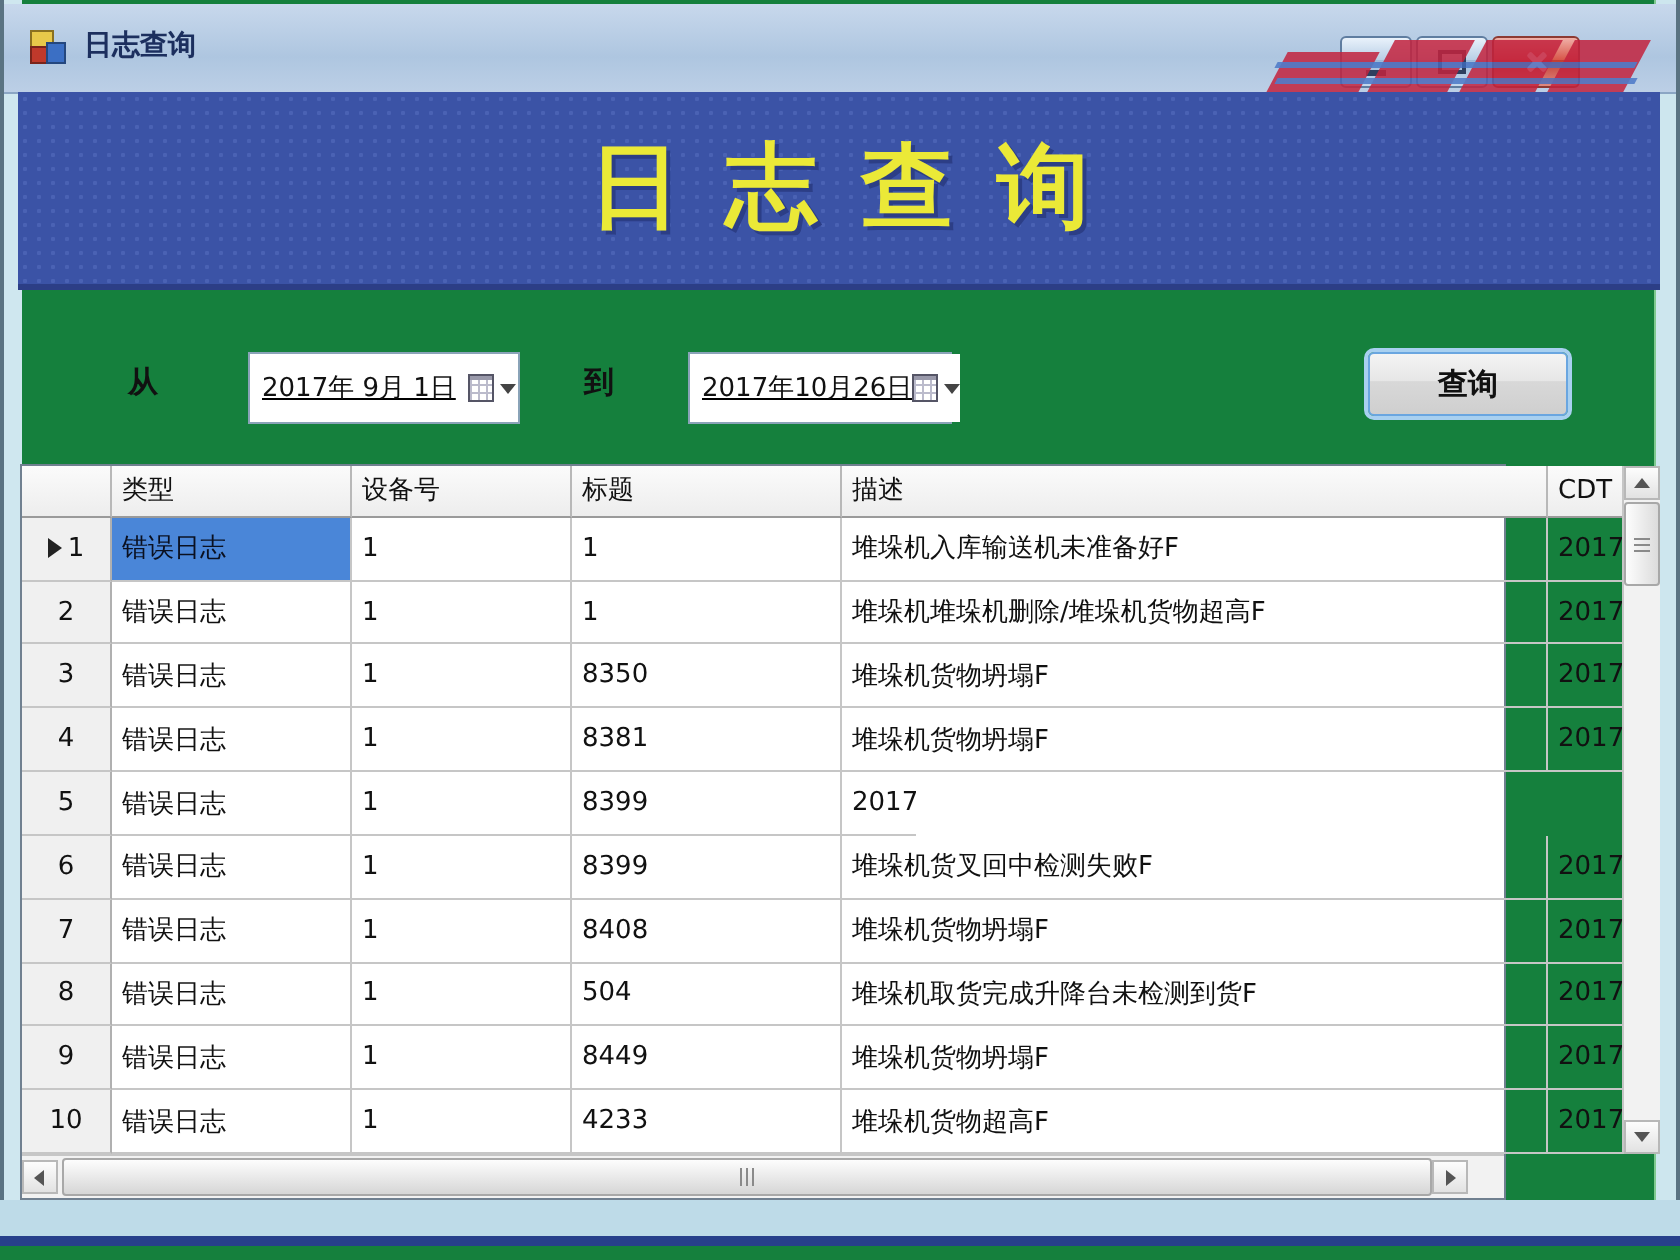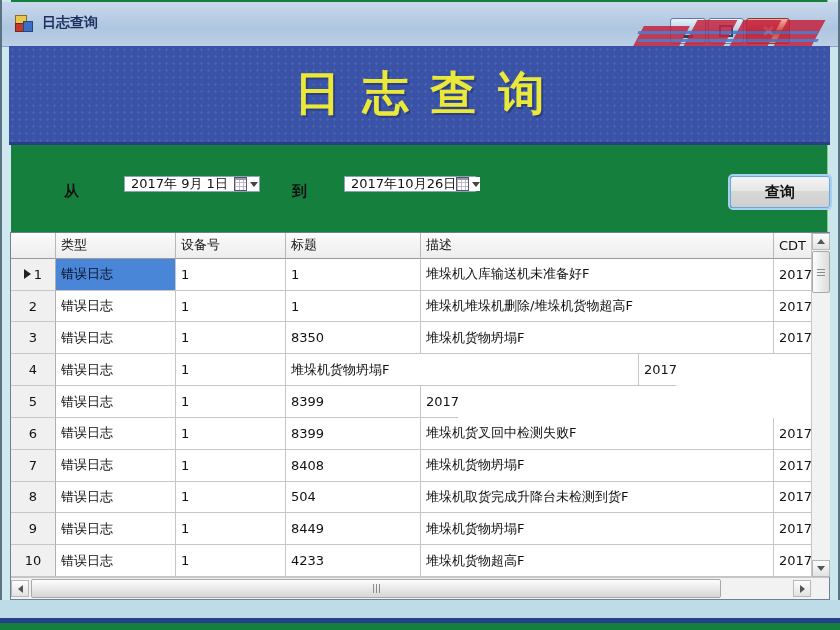--- a/index.html
+++ b/index.html
@@ -39,40 +39,40 @@
   .banner{position:absolute;left:9px;right:10px;top:46px;height:96px;background:#3b53a6;
     background-image:radial-gradient(#4a62b4 1px,transparent 1.2px);background-size:7px 7px;
     border-bottom:3px solid #2c3e86;display:flex;align-items:center;justify-content:center;}
   .banner-title{color:#ebe937;font-size:46px;font-weight:bold;letter-spacing:22px;text-indent:22px;
     font-family:"DejaVu Serif","Liberation Serif",serif;text-shadow:2px 2px 0 #2c3e86;}
 
   
   .filter-label{position:absolute;font-size:15px;font-weight:bold;color:#111;}
   .lbl-from{left:64px;top:182px;}
   .lbl-to{left:292px;top:182px;}
-  .datepicker{position:absolute;top:176px;height:16px;background:#fff;border:1px solid #8aa3b8;
-    display:flex;align-items:center;box-sizing:border-box;}
+  .datepicker{position:absolute;top:176px;height:36px;background:#fff;border:1px solid #8aa3b8;
+    display:flex;align-items:center;box-sizing:border-box;text-decoration:underline;}
   .dp-from{left:124px;width:136px;}
   .dp-to{left:344px;width:132px;}
   .dp-value{flex:1;font-size:13px;color:#111;padding-left:6px;white-space:nowrap;}
   .dp-btn{width:26px;height:100%;display:flex;align-items:center;justify-content:center;gap:3px;background:#fff;}
   .cal-icon{width:11px;height:12px;border:1px solid #556;background:
     linear-gradient(#99a 2px,transparent 2px),
     linear-gradient(90deg,#bbc 1px,transparent 1px),
     linear-gradient(#bbc 1px,transparent 1px);
     background-size:100% 100%,4px 4px,4px 4px;}
   .tri-down{width:0;height:0;border-left:4px solid transparent;border-right:4px solid transparent;border-top:5px solid #444;}
 
-  .query-btn{position:absolute;left:730px;top:176px;width:100px;height:32px;
+  .query-btn{position:absolute;left:684px;top:176px;width:100px;height:32px;
     border:1px solid #6aa6e0;outline:2px solid #a8d0f0;outline-offset:0;border-radius:3px;
     background:linear-gradient(#f4f4f4,#e6e6e6 45%,#d8d8d8 46%,#cfcfcf);
     font-size:15px;font-weight:bold;color:#111;display:flex;align-items:center;justify-content:center;}
 
   
-  .grid{position:absolute;left:10px;top:232px;width:820px;height:368px;border:1px solid #708090;background:#fff;box-sizing:border-box;display:flex;flex-direction:column;justify-content:center;}
+  .grid{position:absolute;left:10px;top:232px;width:743px;height:368px;border:1px solid #708090;background:#fff;box-sizing:border-box;display:flex;flex-direction:column;justify-content:center;}
   .grid-main{display:flex;flex:1;min-height:0;}
   .grid-table{width:800px;display:flex;flex-direction:column;}
   .grow{display:flex;height:32px;box-sizing:border-box;}
   .grow.header{height:26px;}
   .gcell{box-sizing:border-box;border-right:1px solid #c6c6c6;border-bottom:1px solid #c6c6c6;
     font-size:13px;color:#111;display:flex;align-items:center;padding:0 5px;white-space:nowrap;overflow:hidden;}
   .hcell{background:linear-gradient(#fbfbfb,#ededed);border-right:1px solid #b8b8b8;border-bottom:1px solid #9a9a9a;font-size:13px;}
   .rowhdr{justify-content:center;background:#f0f0f0;border-right:1px solid #b0b0b0;gap:3px;}
   .c0{width:45px;flex:none;}
   .c1{width:120px;flex:none;}
@@ -209,20 +209,21 @@
           <div class="gcell c4">堆垛机货物坍塌F</div>
           <div class="gcell c5">2017</div>
         </div>
 
         <div class="grow">
           <div class="gcell rowhdr c0">
               <span>4</span>
             </div>
           <div class="gcell c1">错误日志</div>
           <div class="gcell c2">1</div>
+          <div class="gcell c3">8381</div>
           <div class="gcell c4">堆垛机货物坍塌F</div>
           <div class="gcell c5">2017</div>
         </div>
 
         <div class="grow">
           <div class="gcell rowhdr c0">
               <span>5</span>
             </div>
           <div class="gcell c1">错误日志</div>
           <div class="gcell c2">1</div>

